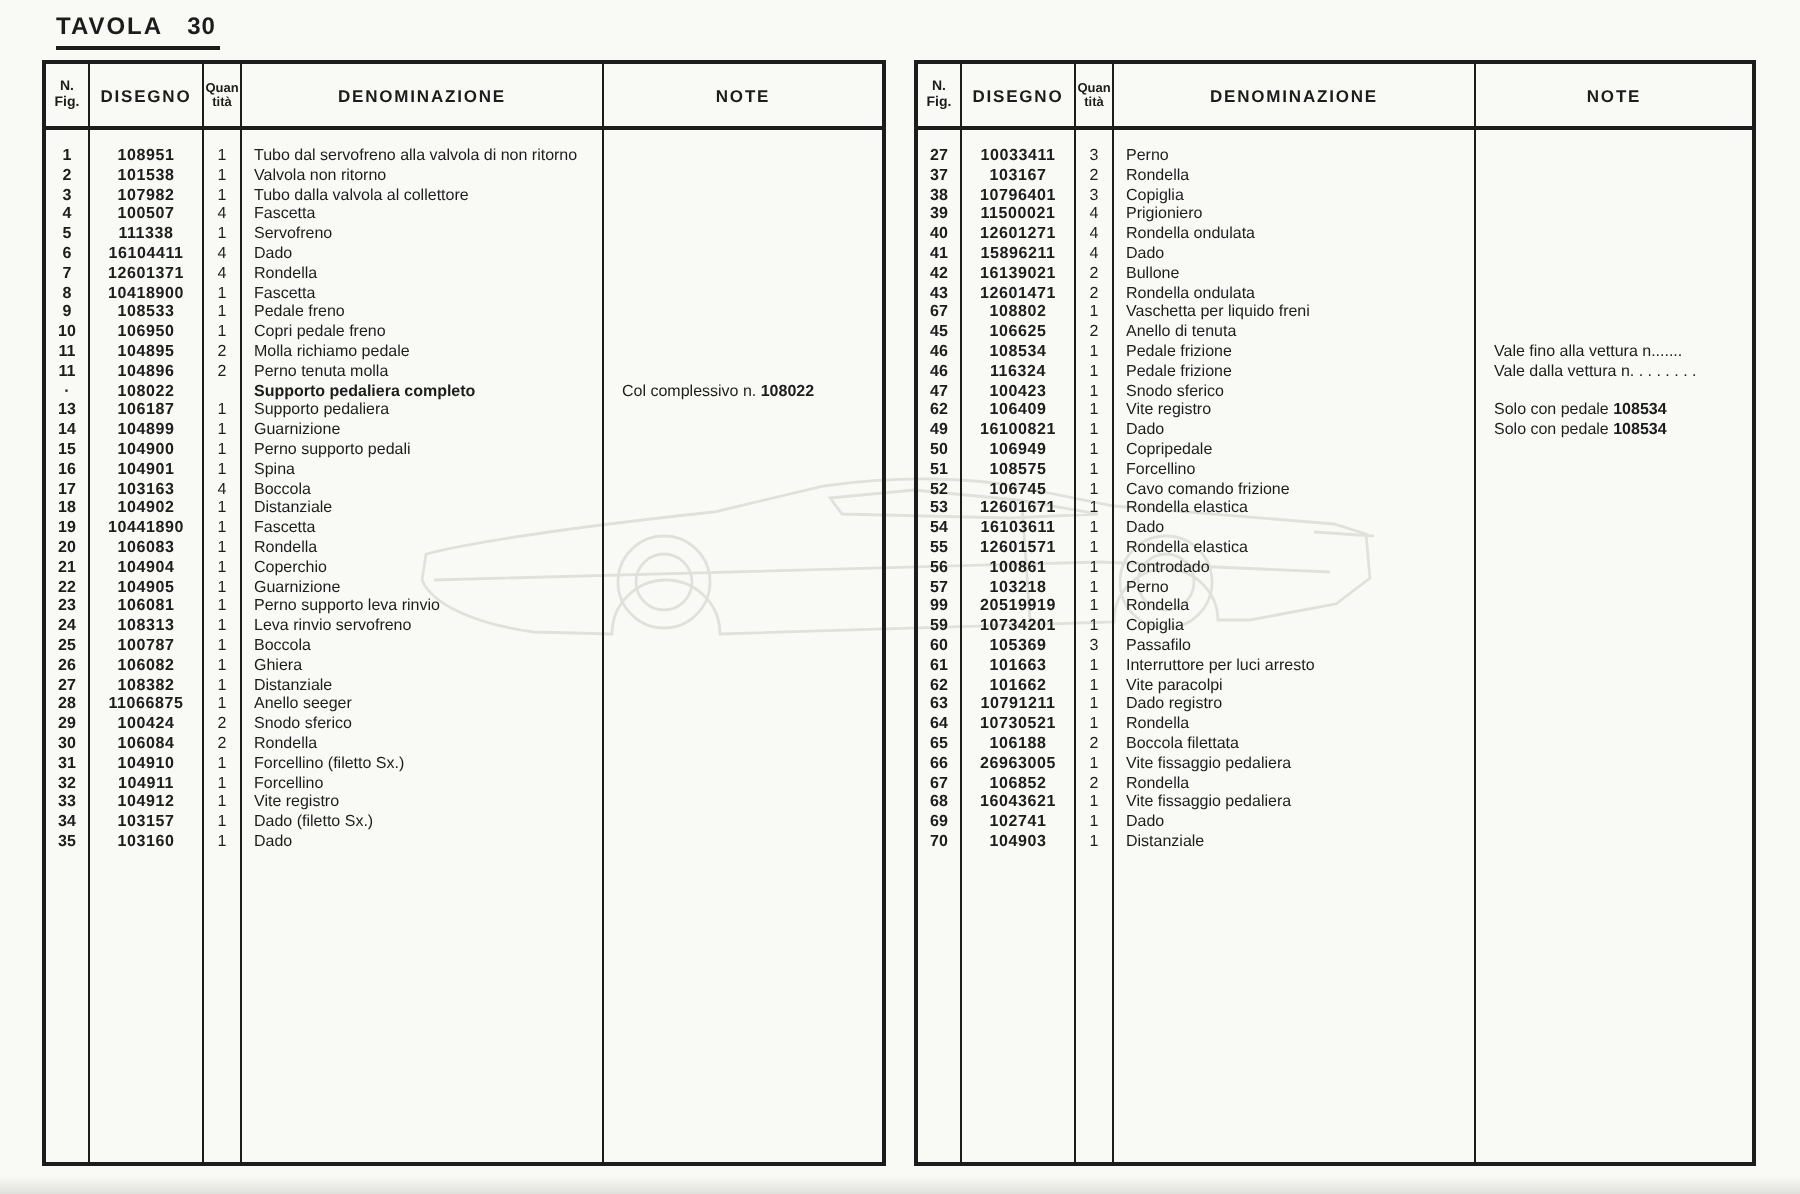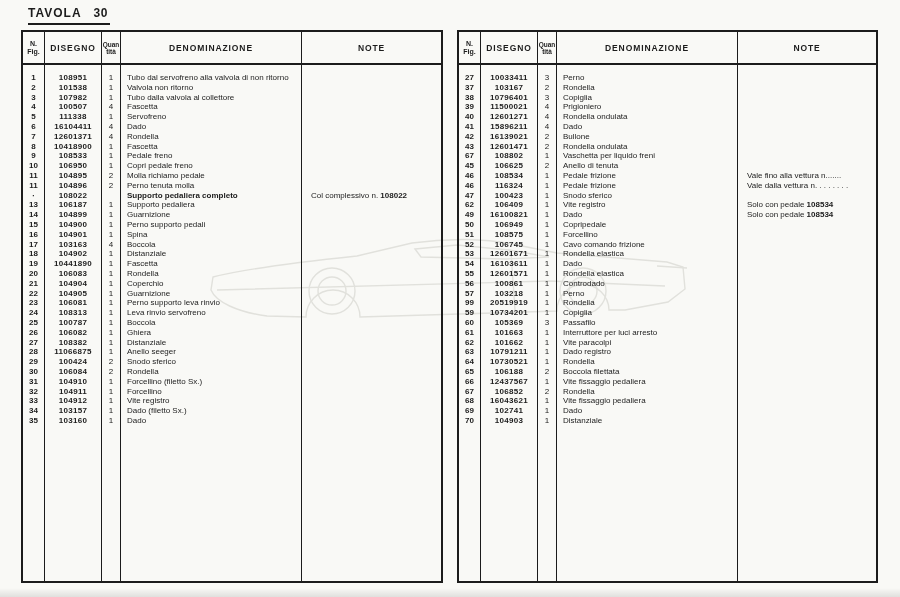--- a/index.html
+++ b/index.html
@@ -626,21 +626,21 @@
         </div>
         <div class="trow cols">
           <div class="c cf bR">65</div>
           <div class="c cd bR">106188</div>
           <div class="c cq bR">2</div>
           <div class="c cn bR">Boccola filettata</div>
           <div class="c cnote "></div>
         </div>
         <div class="trow cols">
           <div class="c cf bR">66</div>
-          <div class="c cd bR">12437567</div>
+          <div class="c cd bR">26963005</div>
           <div class="c cq bR">1</div>
           <div class="c cn bR">Vite fissaggio pedaliera</div>
           <div class="c cnote "></div>
         </div>
         <div class="trow cols">
           <div class="c cf bR">67</div>
           <div class="c cd bR">106852</div>
           <div class="c cq bR">2</div>
           <div class="c cn bR">Rondella</div>
           <div class="c cnote "></div>

